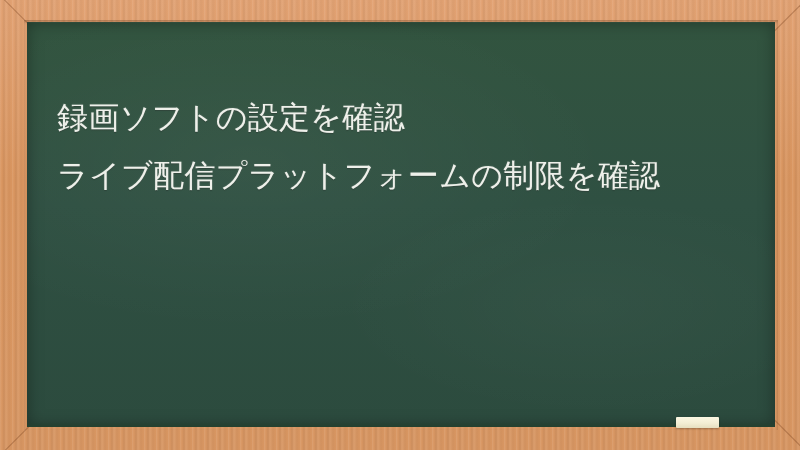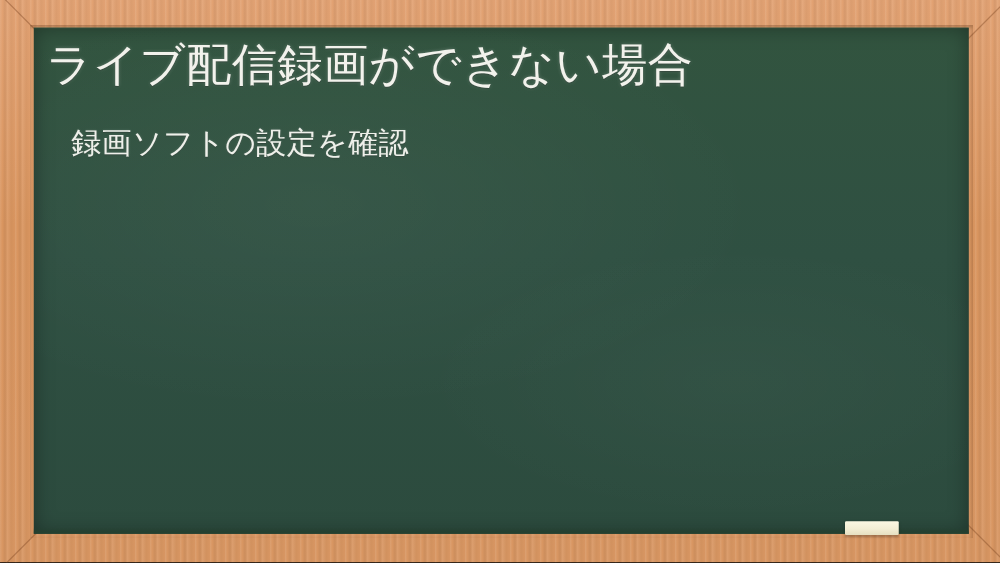--- a/index.html
+++ b/index.html
@@ -100,21 +100,21 @@
   .list {
     position: absolute;
     left: 30px;
     top: 80px;
     right: 20px;
     margin: 0;
     padding: 0;
     list-style: none;
   }
   .list li {
-    font-size: 24px;
+    font-size: 31px;
     line-height: 1.0;
     color: #eef0ea;
     letter-spacing: 0.3px;
     margin: 0 0 27px 0;
     text-shadow: 0 0 2px rgba(255,255,255,0.20), 0 1px 1px rgba(0,0,0,0.30);
     white-space: nowrap;
   }
 
   
   .chalk {
@@ -144,24 +144,24 @@
         <i></i>
       </div>
     <div class="miter br">
         <i></i>
       </div>
   </div>
   <div class="frame-inner-shade"></div>
 
   <div class="board">
 
-    <div class="title">ライブ配信録画ができない場合</div>
 
     <ul class="list">
       <li>録画ソフトの設定を確認</li>
+      <li>ライブ配信プラットフォームの制限を確認</li>
     </ul>
 
     <div class="board-bottom-shadow"></div>
   </div>
 
   <div class="chalk"></div>
 
 </div>
 
 </body></html>

